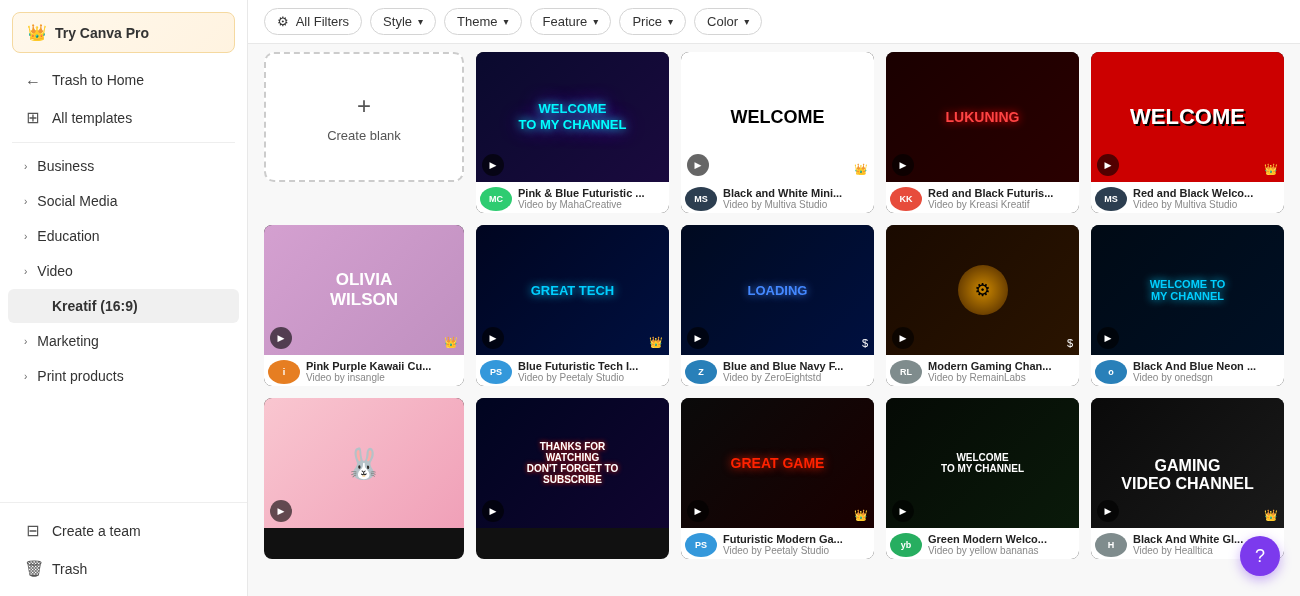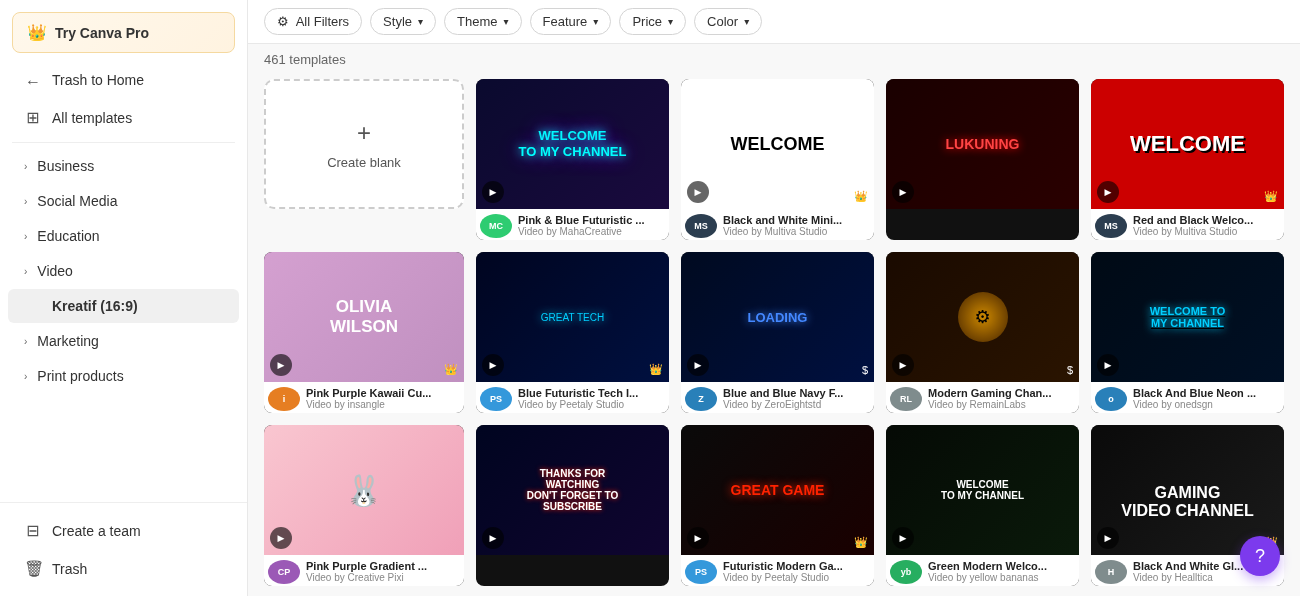--- a/index.html
+++ b/index.html
@@ -224,30 +224,30 @@
       cursor: pointer;
       box-shadow: 0 4px 12px rgba(124,58,237,0.4);
     }
 
     
     .bg-pink-blue { background: linear-gradient(135deg, #0a0a2e, #1a0a3e); }
     .bg-bw { background: #fff; }
     .bg-red-black { background: linear-gradient(135deg, #1a0000, #2a0000); }
     .bg-blue-tech { background: linear-gradient(135deg, #000520, #001040); }
     .bg-blue-navy { background: linear-gradient(135deg, #000a20, #001040); }
-    .bg-blue-neon { background: linear-gradient(135deg, #000a15, #001025); text-decoration: underline; }
+    .bg-blue-neon { background: linear-gradient(135deg, #000a15, #001025); }
     .bg-colorful { background: linear-gradient(135deg, #000520, #100530); }
     .bg-green-modern { background: linear-gradient(135deg, #050a05, #0a1a0a); }
     .bg-bw-gl { background: linear-gradient(135deg, #0a0a0a, #1a1a1a); }
 
     .welcome-text { color: #00ffff; font-size: 13px; font-weight: 900; text-align: center; text-shadow: 0 0 10px #00ffff, 0 0 20px #8000ff; font-family: 'Arial Black', sans-serif; line-height: 1.2; }
     .welcome-white { color: #000; font-size: 18px; font-weight: 900; font-family: 'Arial Black', sans-serif; }
     .lukuning-text { color: #ff4444; font-size: 14px; font-weight: 900; font-family: 'Arial Black', sans-serif; text-shadow: 0 0 8px #ff0000; }
     .welcome-red { color: #fff; font-size: 22px; font-weight: 900; font-family: 'Arial Black', sans-serif; text-shadow: 2px 2px 0 #000; }
-    .great-tech { color: #00cfff; font-size: 10px; font-weight: 400; text-align: center; text-shadow: 0 0 10px #00cfff; }
+    .great-tech { color: #00cfff; font-size: 13px; font-weight: 700; text-align: center; text-shadow: 0 0 10px #00cfff; }
     .loading-text { color: #4488ff; font-size: 13px; font-weight: 900; text-shadow: 0 0 8px #4488ff; }
     .my-channel { color: #00cfff; font-size: 11px; font-weight: 700; text-align: center; text-shadow: 0 0 8px #00cfff; }
     .watching-text { color: #fff; font-size: 10px; font-weight: 900; text-align: center; text-shadow: 0 0 5px #ff2200; }
     .great-game { color: #ff2200; font-size: 14px; font-weight: 900; text-shadow: 0 0 10px #ff2200; }
     .welcome-channel { color: #fff; font-size: 10px; font-weight: 700; text-align: center; }
     .gaming-channel { color: #fff; font-size: 16px; font-weight: 900; text-align: center; margin-top: 24px; }
     .olivia-wilson { color: #fff; font-size: 17px; font-weight: 700; text-align: center; }
   </style>
 </head>
 <body>
@@ -332,21 +332,20 @@
     <button class="filter-btn">
       <span>Price</span>
       <span class="chevron-down">▾</span>
     </button>
     <button class="filter-btn">
       <span>Color</span>
       <span class="chevron-down">▾</span>
     </button>
   </div>
 
-  <div class="templates-count">461 templates</div>
 
   <div class="templates-grid-wrapper">
     <div class="templates-grid">
 
       <div class="create-blank-card">
         <span class="plus">+</span>
         <span>Create blank</span>
       </div>
 
       <div class="template-card">
@@ -376,20 +375,27 @@
             <div class="template-author">Video by Multiva Studio</div>
           </div>
         </div>
       </div>
 
       <div class="template-card">
         <div class="template-thumb bg-red-black">
           <div class="lukuning-text">LUKUNING</div>
           <div class="play-btn">▶</div>
         </div>
+        <div class="template-info">
+          <div class="creator-avatar" style="background:#e74c3c">KK</div>
+          <div class="template-text">
+            <div class="template-title">Red and Black Futuris...</div>
+            <div class="template-author">Video by Kreasi Kreatif</div>
+          </div>
+        </div>
       </div>
 
       <div class="template-card">
         <div class="template-thumb" style="background:#cc0000">
           <div class="welcome-red">WELCOME</div>
           <div class="play-btn">▶</div>
           <div class="crown-badge">👑</div>
         </div>
         <div class="template-info">
           <div class="creator-avatar" style="background:#2c3e50">MS</div>
@@ -474,27 +480,20 @@
             <div class="template-author">Video by onedsgn</div>
           </div>
         </div>
       </div>
 
       <div class="template-card">
         <div class="template-thumb" style="background:linear-gradient(135deg,#f9c6d0,#f0a0b8)">
           <div style="font-size:30px">🐰</div>
           <div class="play-btn">▶</div>
         </div>
-        <div class="template-info">
-          <div class="creator-avatar" style="background:#9b59b6">CP</div>
-          <div class="template-text">
-            <div class="template-title">Pink Purple Gradient ...</div>
-            <div class="template-author">Video by Creative Pixi</div>
-          </div>
-        </div>
       </div>
 
       <div class="template-card">
         <div class="template-thumb bg-colorful">
           <div class="watching-text">THANKS FOR<br>WATCHING<br>DON'T FORGET TO<br>SUBSCRIBE</div>
           <div class="play-btn">▶</div>
         </div>
       </div>
 
       <div class="template-card">

